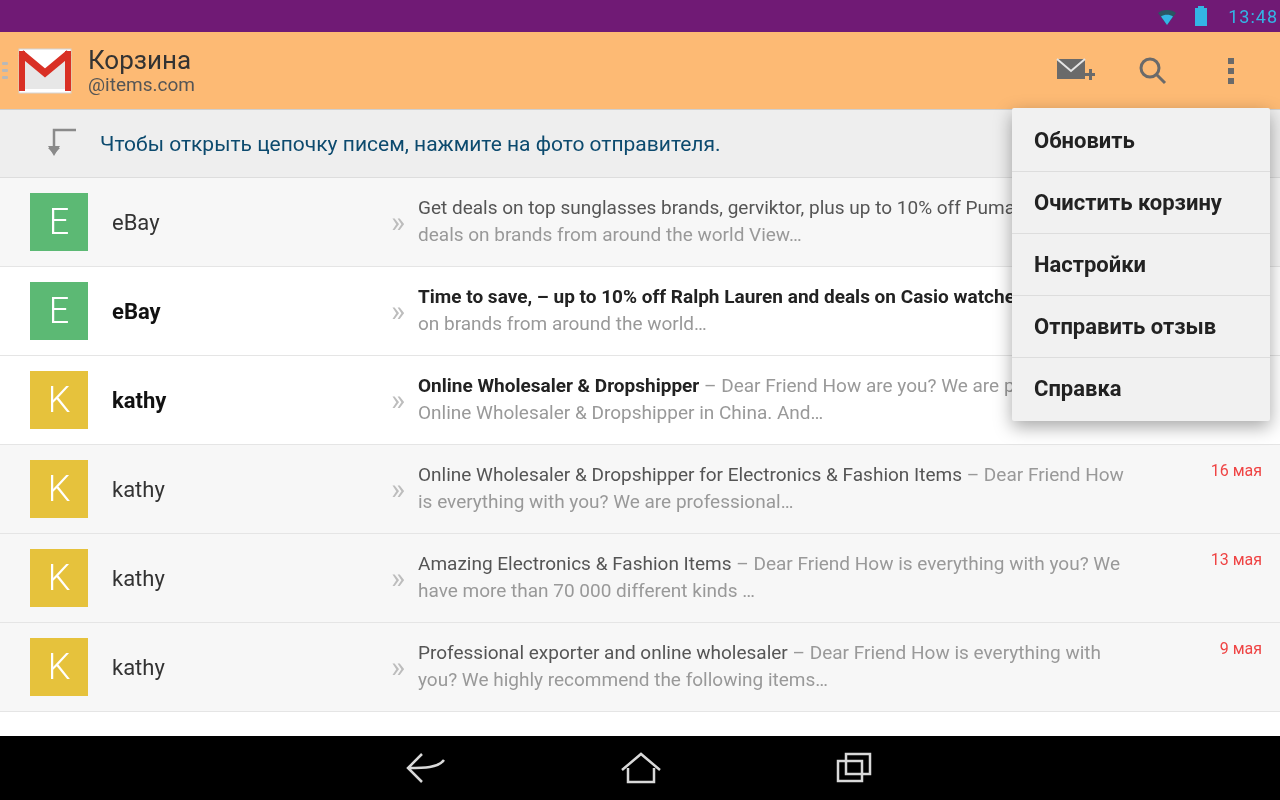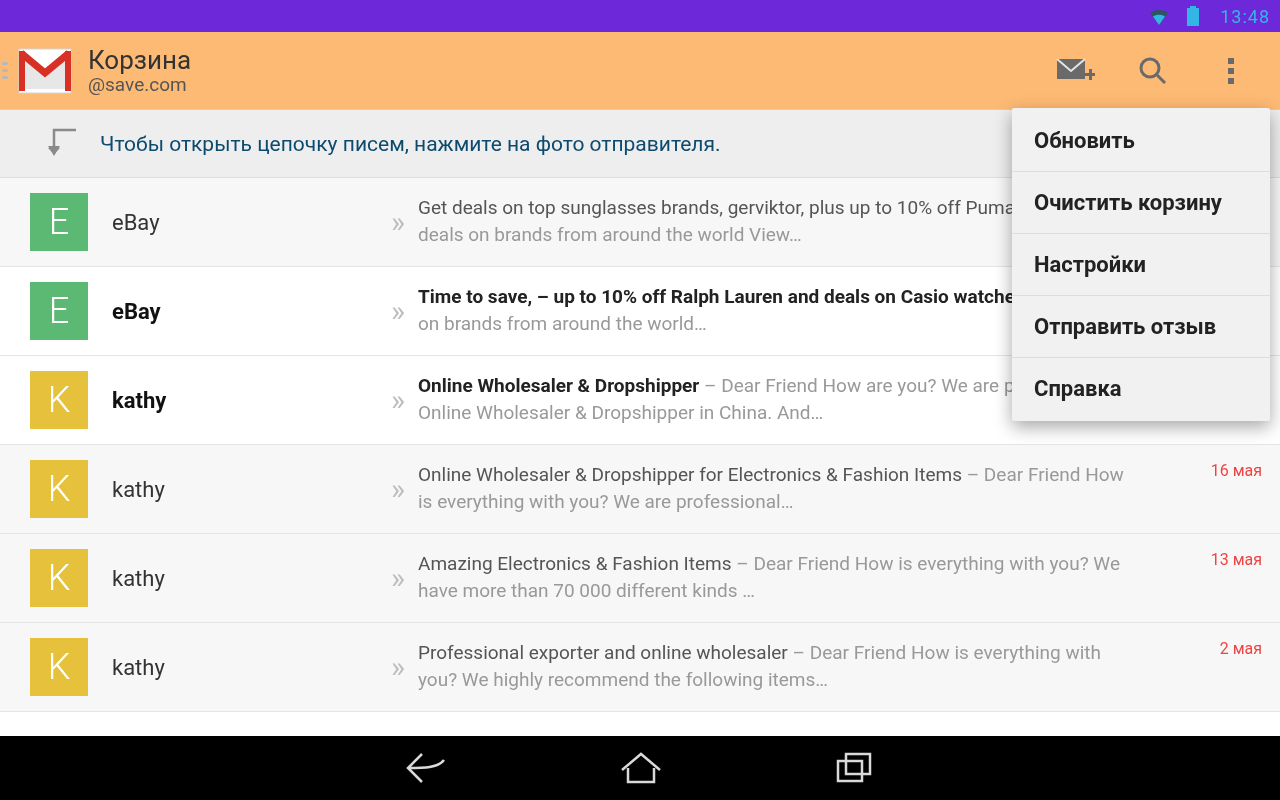--- a/index.html
+++ b/index.html
@@ -1,19 +1,19 @@
 <!DOCTYPE html>
 <html><head>
 <meta charset="utf-8">
 <style>
   * { box-sizing: border-box; margin: 0; padding: 0; }
   html, body { width: 1280px; height: 800px; overflow: hidden; font-family: Roboto, "Helvetica Neue", Arial, sans-serif; background: #000; }
   .screen { width: 1280px; height: 800px; display: flex; flex-direction: column; background: #000; }
   
-  .statusbar { height: 32px; background: #6d28d9; display: flex; align-items: center; justify-content: flex-end; padding: 0 10px; gap: 17px; color: #33b5e5; font-size: 18px; font-weight: 400; }
+  .statusbar { height: 32px; background: #701a75; display: flex; align-items: center; justify-content: flex-end; padding: 0 2px; gap: 17px; color: #33b5e5; font-size: 18px; font-weight: 400; }
   .statusbar .wifi, .statusbar .batt { display: inline-flex; align-items: center; }
   .statusbar svg { display: block; }
   .statusbar .clock { letter-spacing: 1px; margin-left: 4px; }
   
   .app { flex: 1; background: #f4f4f4; position: relative; display: flex; flex-direction: column; }
   .actionbar { height: 78px; background: #fdba74; border-bottom: 1px solid #cfcfcf; display: flex; align-items: center; padding: 0 10px 0 0; }
   .drawer-handle { width: 10px; height: 78px; display: flex; flex-direction: column; justify-content: center; gap: 4px; padding-left: 2px; }
   .drawer-handle span { width: 6px; height: 3px; background: #b8b8b8; border-radius: 1px; }
   .app-icon { width: 58px; height: 58px; margin-left: 6px; display: flex; align-items: center; justify-content: center; }
   .app-icon svg { display: block; }
@@ -86,21 +86,21 @@
         <svg width="56" height="48" viewBox="0 0 56 48">
           <rect x="2" y="2" width="52" height="44" fill="#fff" stroke="#d4d4d4"></rect>
           <polygon points="4,6 28,24 52,6 52,42 4,42" fill="#e7e7e7"></polygon>
           <polyline points="4,6 28,26 52,6" fill="none" stroke="#d93025" stroke-width="7" stroke-linejoin="miter"></polyline>
           <rect x="2" y="4" width="6" height="40" fill="#d93025"></rect>
           <rect x="48" y="4" width="6" height="40" fill="#d93025"></rect>
         </svg>
       </div>
       <div class="title-block">
         <span class="title">Корзина</span>
-        <span class="subtitle">@save.com</span>
+        <span class="subtitle">@items.com</span>
       </div>
       <div class="ab-spacer"></div>
       <div class="ab-btn">
         <svg width="40" height="30" viewBox="0 0 40 30">
           <rect x="2" y="3" width="28" height="20" fill="#6a6a6a"></rect>
           <polyline points="2,3 16,15 30,3" fill="none" stroke="#e5e5e5" stroke-width="2"></polyline>
           <path d="M30 17 h4 v-4 h3 v4 h4 v3 h-4 v4 h-3 v-4 h-4 z" fill="#6a6a6a"></path>
         </svg>
       </div>
       <div class="ab-btn">
@@ -163,21 +163,21 @@
           <div class="sender">kathy</div>
           <div class="chev">»</div>
           <div class="body"><span class="subj">Amazing Electronics &amp; Fashion Items</span><span class="prev"> – Dear Friend How is everything with you? We have more than 70 000 different kinds …</span></div>
           <div class="date">13 мая</div>
         </div>
         <div class="row shade">
           <div class="avatar" style="background: rgb(230, 194, 60);">K</div>
           <div class="sender">kathy</div>
           <div class="chev">»</div>
           <div class="body"><span class="subj">Professional exporter and online wholesaler</span><span class="prev"> – Dear Friend How is everything with you? We highly recommend the following items…</span></div>
-          <div class="date">2 мая</div>
+          <div class="date">9 мая</div>
         </div>
       </div>
 
     <div class="menu">
       <div class="menu-item">Обновить</div>
       <div class="menu-item">Очистить корзину</div>
       <div class="menu-item">Настройки</div>
       <div class="menu-item">Отправить отзыв</div>
       <div class="menu-item">Справка</div>
     </div>

